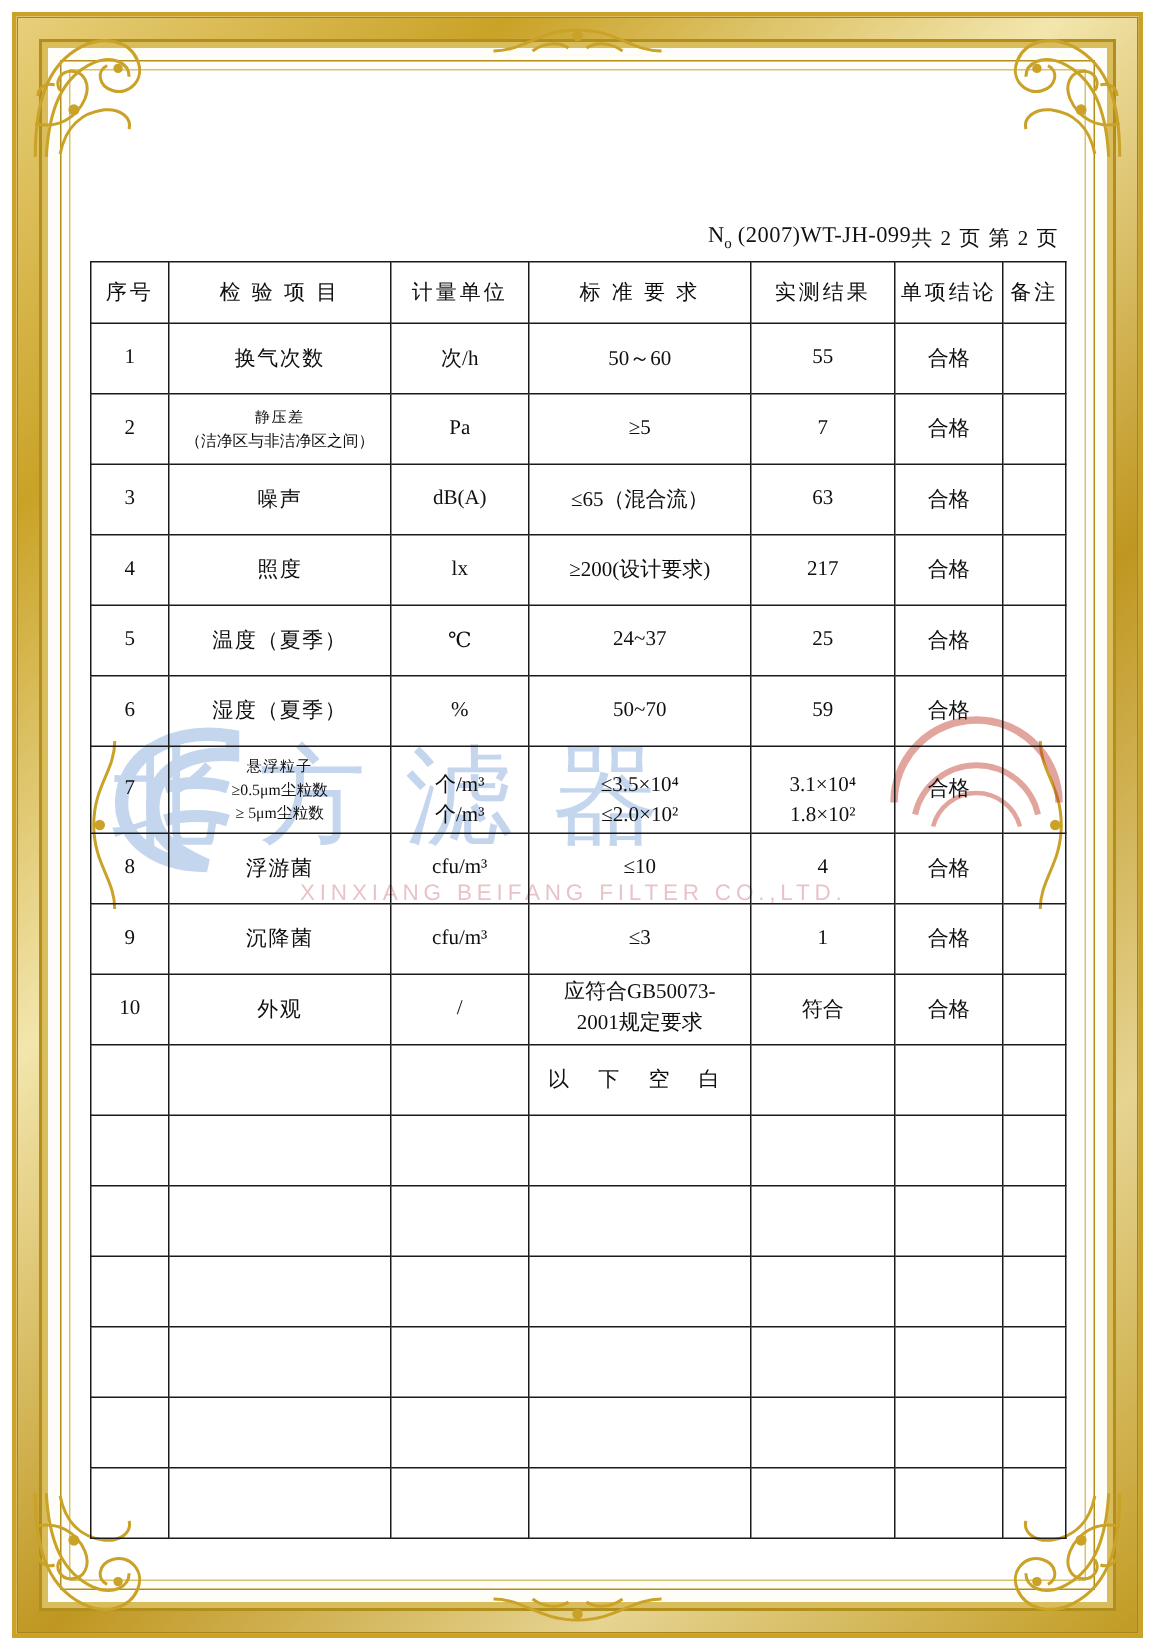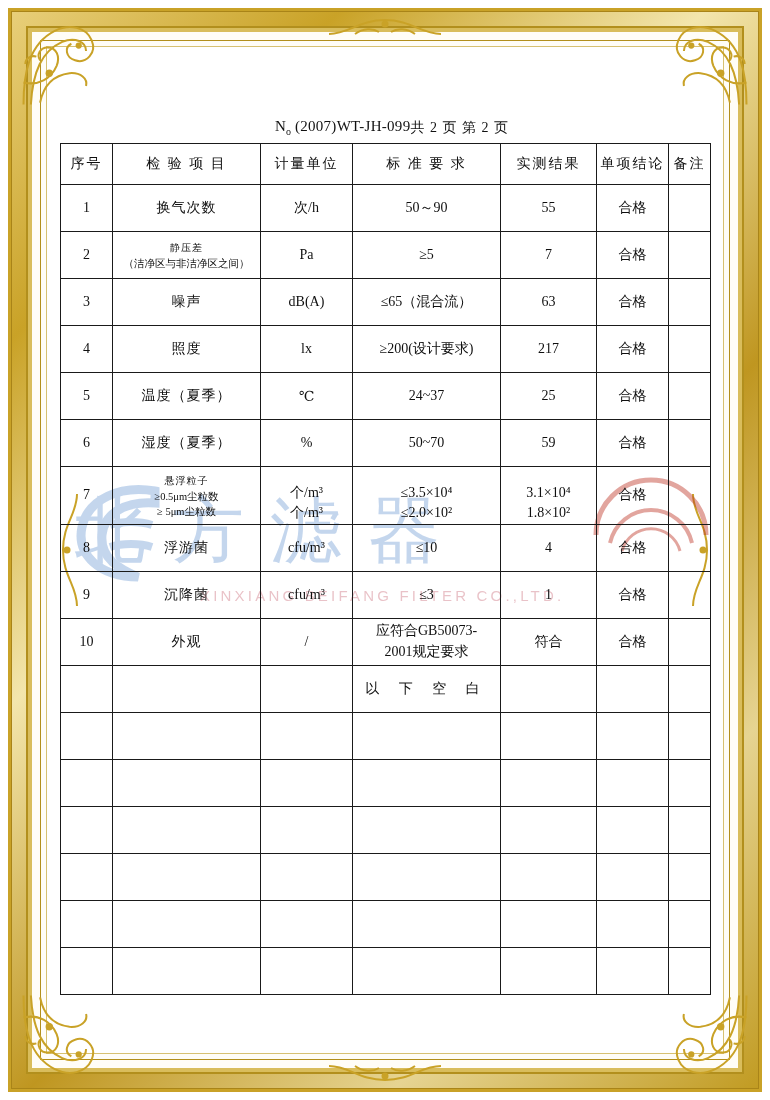--- a/index.html
+++ b/index.html
@@ -75,25 +75,26 @@
   
   .content {
     position: absolute;
     left: 60px;
     top: 118px;
     width: 650px;
   }
 
   .doc-header {
     display: flex;
-    justify-content: center;
+    justify-content: flex-end;
     align-items: flex-end;
     font-size: 15px;
     color: #111;
     padding: 0 4px 6px 18px;
+    margin-top: 31px;
   }
   .doc-no {
     display: flex;
     align-items: baseline;
     gap: 4px;
     white-space: nowrap;
   }
   .doc-no .no-label { font-size: 15px; }
   .doc-no .no-label sub { font-size: 10px; }
   .doc-no .no-value { font-size: 15px; letter-spacing: .3px; }
@@ -330,21 +331,21 @@
           <th>单项结论</th>
           <th>备注</th>
         </tr>
       </thead>
       <tbody>
 
         <tr>
           <td>1</td>
           <td class="item-main">换气次数</td>
           <td class="unit">次/h</td>
-          <td>50～90</td>
+          <td>50～60</td>
           <td>55</td>
           <td>合格</td>
           <td></td>
         </tr>
 
         <tr>
           <td class="tall2">2</td>
           <td class="tall2">
             <span class="item-main">静压差</span>
             <span class="item-sub">（洁净区与非洁净区之间）</span>

